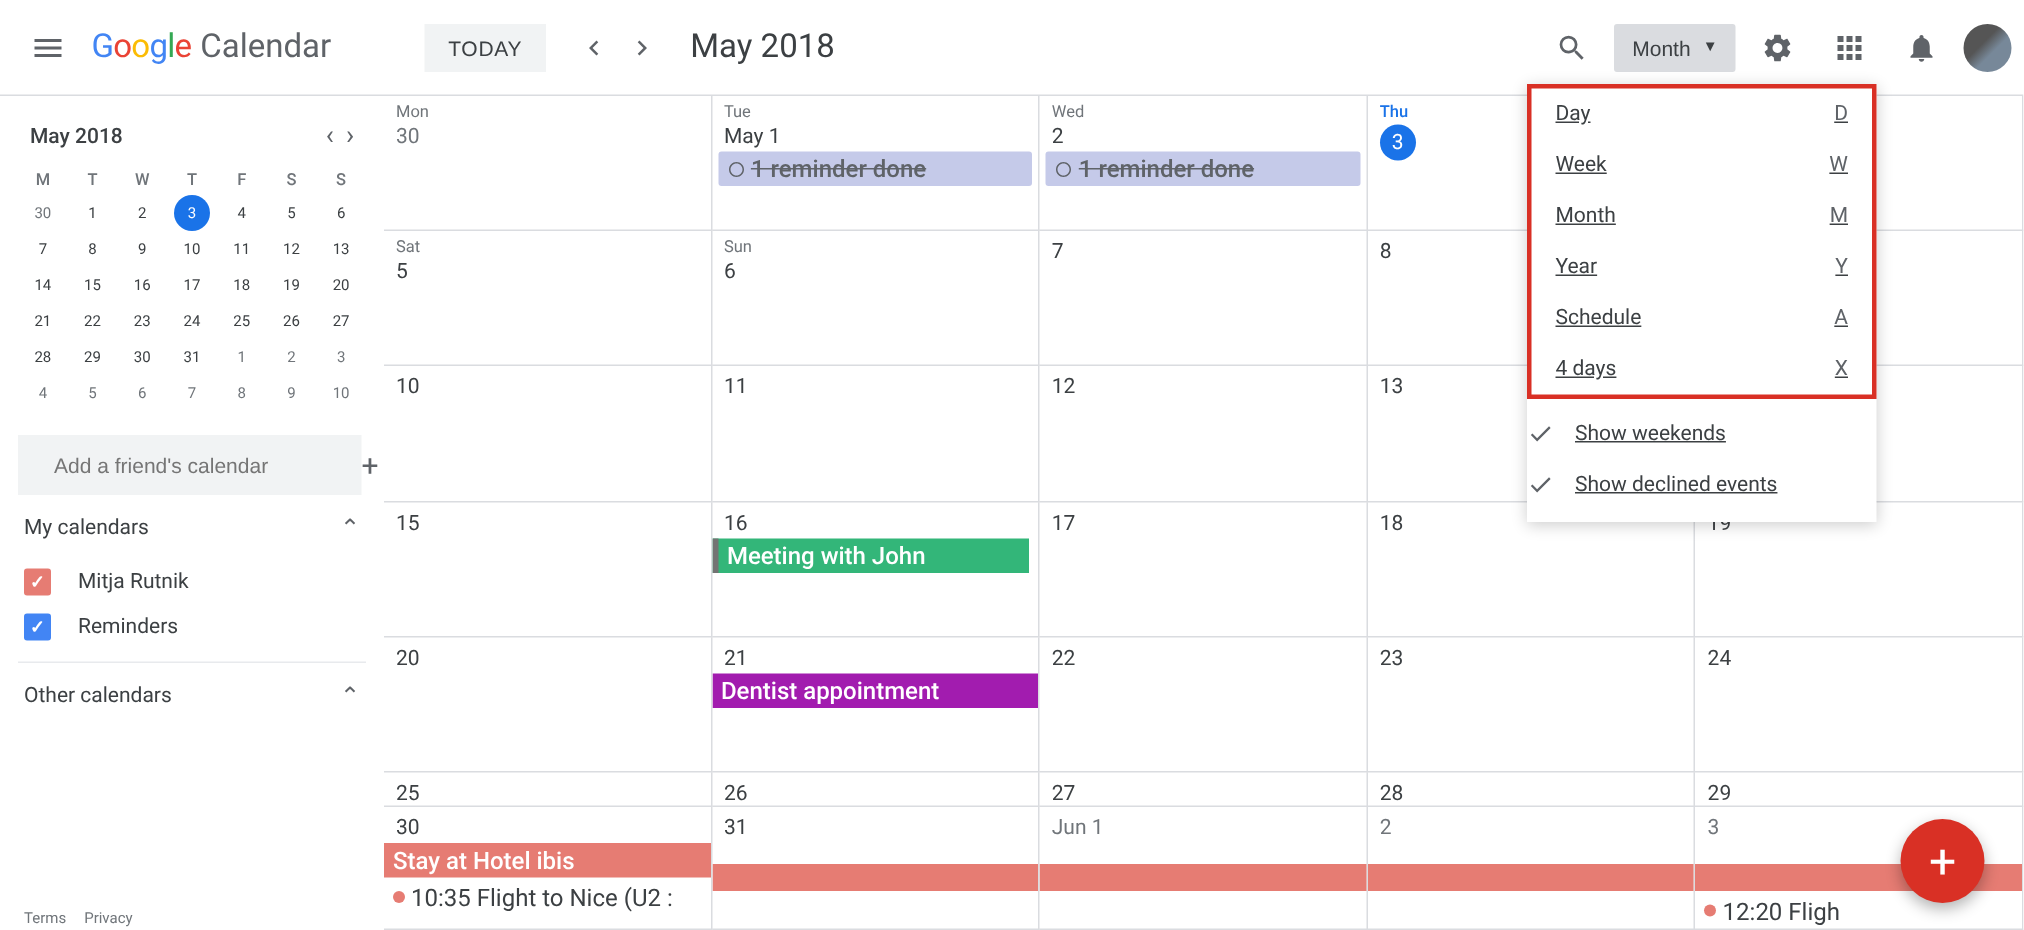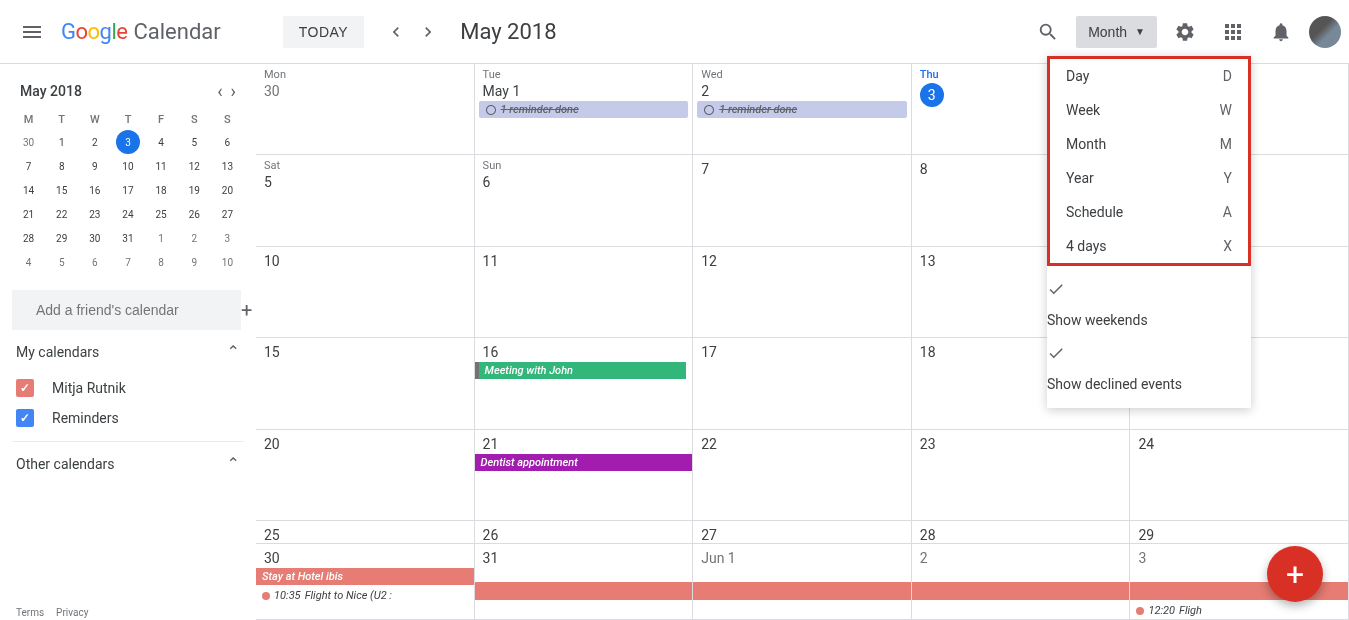--- a/index.html
+++ b/index.html
@@ -47,35 +47,35 @@
 .chk-blue { background: #4285f4; }
 .footer-links { position: absolute; bottom: 2px; left: 16px; font-size: 10px; color: #70757a; display: flex; gap: 12px; }
 .grid { flex: 1; display: grid; grid-template-columns: repeat(5, 1fr); grid-template-rows: repeat(5, 1fr); }
 .cell { border-right: 1px solid #dadce0; border-bottom: 1px solid #dadce0; padding: 4px 0 0; overflow: hidden; display: flex; flex-direction: column; }
 .cell-hdr { padding: 0 8px; }
 .dow { font-size: 11px; color: #70757a; }
 .dow.today-dow { color: #1a73e8; font-weight: 500; }
 .dnum { font-size: 14px; color: #3c4043; margin-top: 2px; }
 .dnum.dim { color: #70757a; }
 .dnum.today-num { display: inline-flex; width: 24px; height: 24px; align-items: center; justify-content: center; border-radius: 50%; background: #1a73e8; color: #fff; }
-.event { font-size: 11px; padding: 2px 6px; margin-top: 2px; white-space: nowrap; overflow: hidden; text-overflow: ellipsis; color: #fff; font-weight: 500; font-style: italic; }
+.event { font-size: 16px; padding: 2px 6px; margin-top: 2px; white-space: nowrap; overflow: hidden; text-overflow: ellipsis; color: #fff; font-weight: 500; }
 .ev-reminder { background: #c5cae9; color: #5f6368; display: flex; align-items: center; gap: 4px; margin-left: 4px; margin-right: 4px; border-radius: 2px; }
 .ev-reminder .txt { text-decoration: line-through; }
 .ev-reminder svg { width: 12px; height: 12px; fill: #5f6368; }
 .ev-greenred { background: #33b679; border-left: 4px solid #737373; margin-right: 6px; }
 .ev-purple { background: #a21caf; margin-right: -1px; }
 .ev-pink { background: #e67c73; margin-right: -1px; }
 .ev-pink-ext { background: #e67c73; height: 18px; margin-top: 16px; margin-right: -1px; }
 .ev-timed { background: transparent; color: #3c4043; display: flex; align-items: center; gap: 4px; font-weight: 400; }
 .ev-dot { width: 8px; height: 8px; border-radius: 50%; background: #e67c73; flex-shrink: 0; }
-.dropdown { position: absolute; top: 56px; right: 98px; width: 204px; background: #fff; box-shadow: 0 2px 10px rgba(0,0,0,0.2); padding: 8px 0; z-index: 100; }
+.dropdown { position: absolute; top: 56px; right: 98px; width: 233px; background: #fff; box-shadow: 0 2px 10px rgba(0,0,0,0.2); padding: 8px 0; z-index: 100; text-decoration: underline; }
 .dd-redbox { border: 3px solid #d93025; margin: -8px 0 6px; padding: 0; }
 .dd-item { display: flex; justify-content: space-between; padding: 9px 16px; font-size: 14px; color: #3c4043; cursor: pointer; }
 .dd-key { color: #5f6368; }
-.dd-check { display: flex; align-items: flex-start; gap: 14px; padding: 8px 0; font-size: 14px; color: #3c4043; cursor: pointer; flex-direction: column; }
+.dd-check { display: flex; align-items: center; gap: 14px; padding: 8px 0; font-size: 14px; color: #3c4043; cursor: pointer; }
 .dd-check svg { width: 18px; height: 18px; fill: #5f6368; }
 .fab { position: absolute; bottom: 18px; right: 26px; width: 56px; height: 56px; border-radius: 50%; background: #d93025; color: #fff; display: flex; align-items: center; justify-content: center; font-size: 32px; box-shadow: 0 4px 10px rgba(0,0,0,0.3); cursor: pointer; }
 </style>
 </head>
 <body>
 
 <div class="header">
   <div class="menu-btn">
     <svg viewBox="0 0 24 24">
         <path d="M3 18h18v-2H3v2zm0-5h18v-2H3v2zm0-7v2h18V6H3z"></path>

